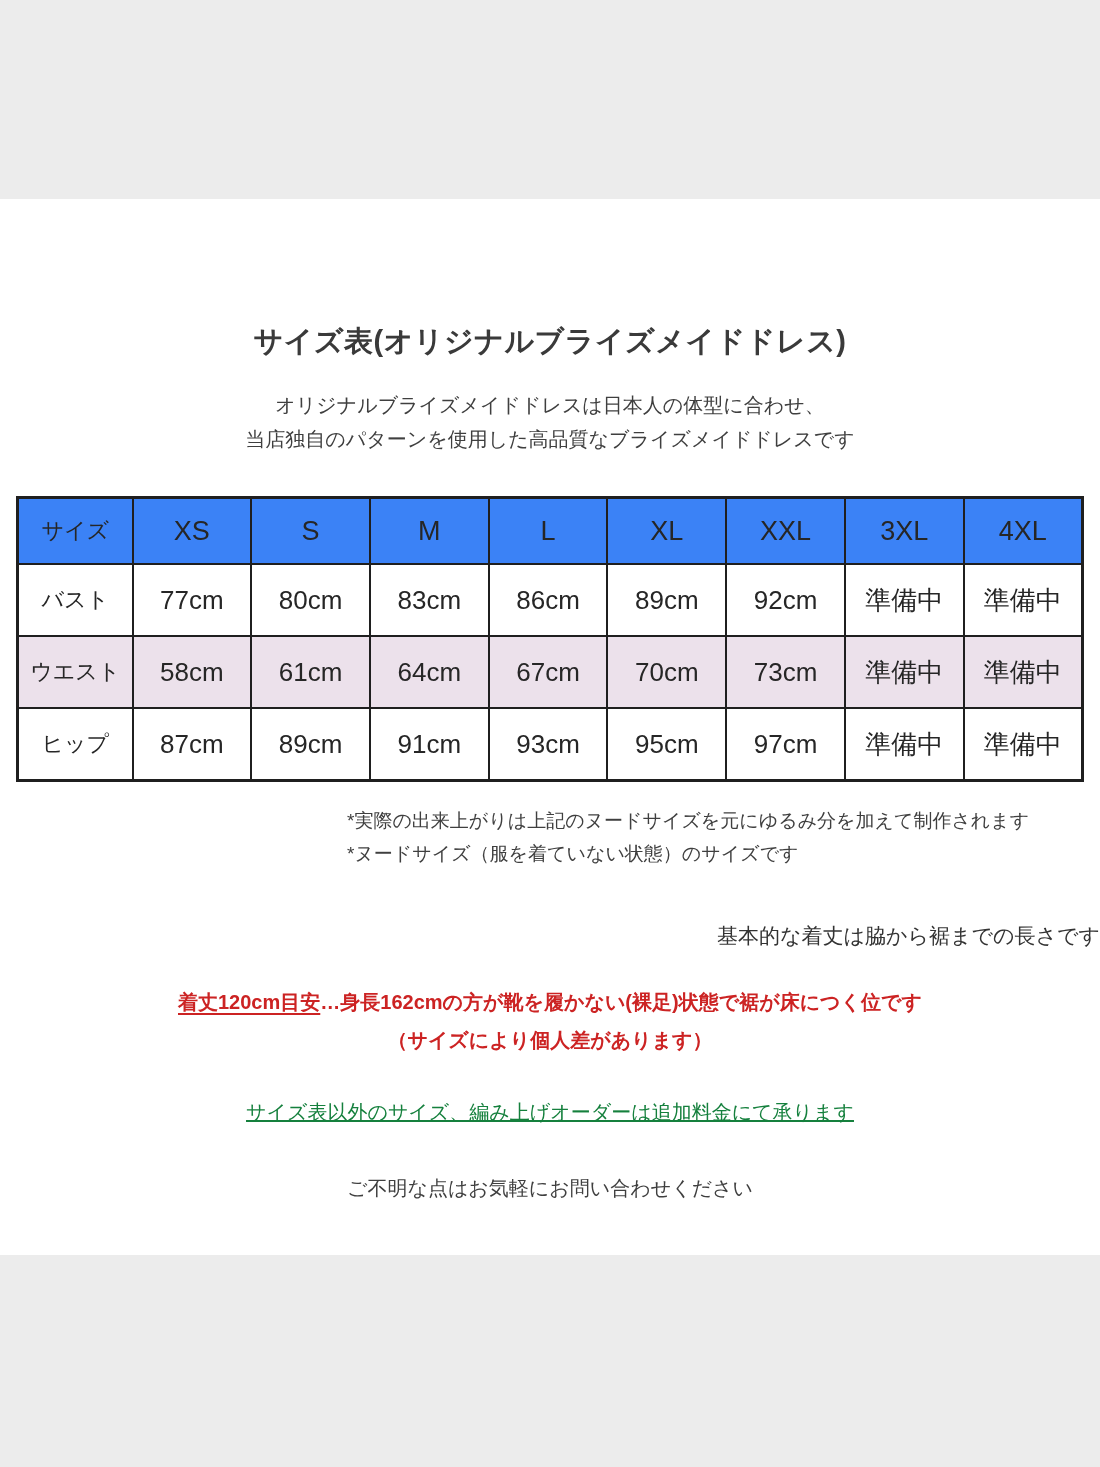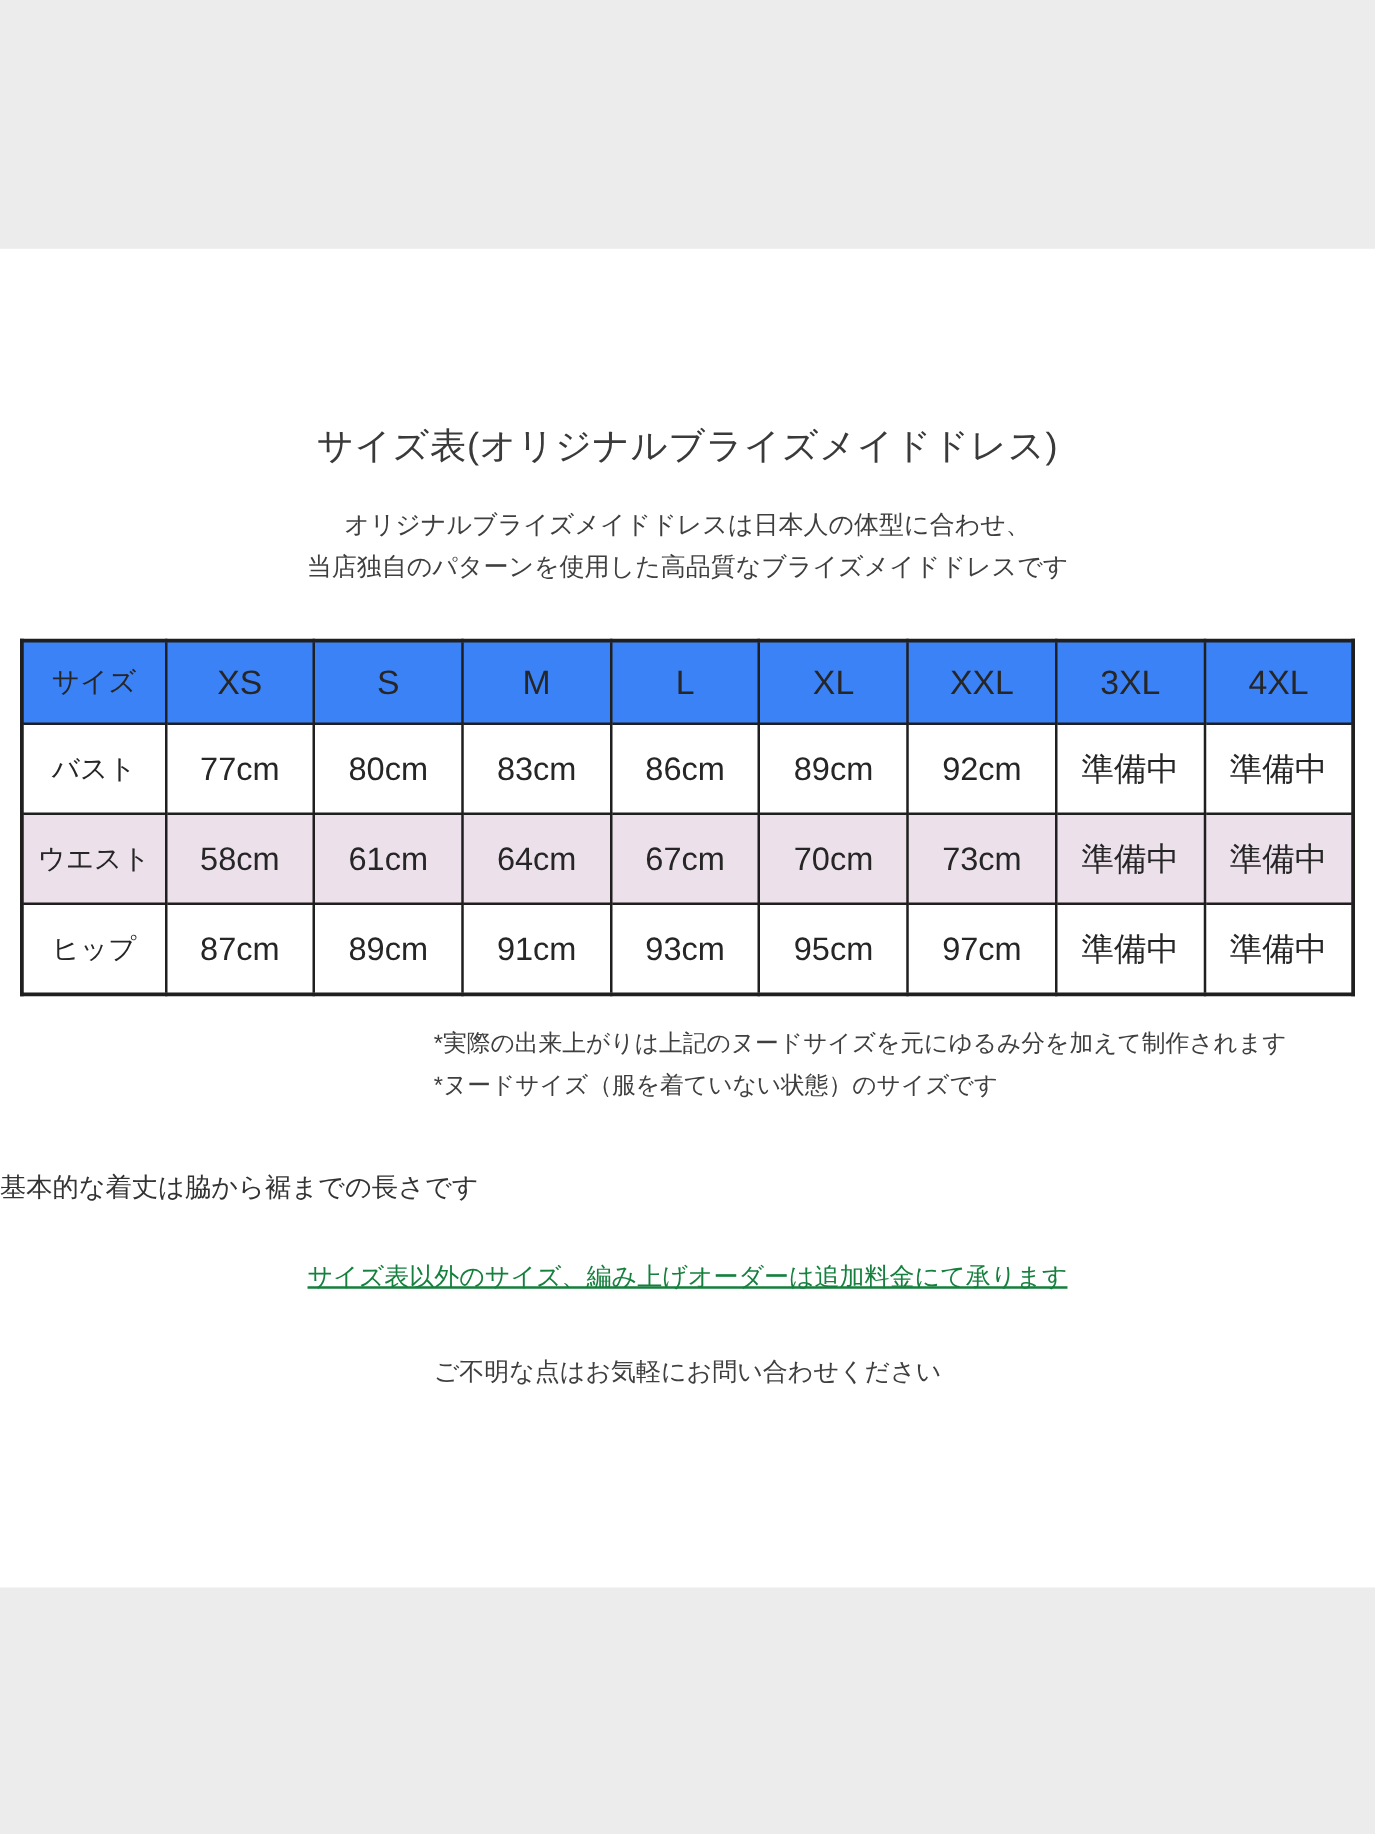--- a/index.html
+++ b/index.html
@@ -16,25 +16,25 @@
     margin: 0 auto;
     background: #ffffff;
     overflow: hidden;
   }
   .band { width: 100%; background: #ececec; }
   .band-top { height: 199px; }
   .band-bottom { height: 213px; }
   .content { height: 1055px; }
 
   .title {
-    margin: 16px;
+    margin: 1px;
     padding-top: 122px;
     text-align: center;
     font-size: 29px;
-    font-weight: 400;
+    font-weight: 700;
     letter-spacing: 0.5px;
     color: #3a3a3a;
   }
   .intro {
     margin: 26px 0 0 0;
     text-align: center;
     font-size: 20px;
     line-height: 34px;
     color: #3f3f3f;
   }
@@ -64,21 +64,21 @@
   .notes {
     margin: 22px 0 0 347px;
     font-size: 19px;
     line-height: 33px;
     color: #3f3f3f;
   }
   .notes p { margin: 0; }
 
   .length-info {
     margin-top: 48px;
-    text-align: left;
+    text-align: right;
     font-size: 21px;
     line-height: 35px;
     color: #333333;
   }
   .length-info p { margin: 0; }
   .length-info .bold-line { font-weight: 700; }
 
   .red-notice {
     margin-top: 30px;
     text-align: center;
@@ -184,20 +184,24 @@
 
     <div class="notes">
       <p>*実際の出来上がりは上記のヌードサイズを元にゆるみ分を加えて制作されます</p>
       <p>*ヌードサイズ（服を着ていない状態）のサイズです</p>
     </div>
 
     <div class="length-info">
       <p>基本的な着丈は脇から裾までの長さです</p>
     </div>
 
+    <div class="red-notice">
+      <p><span class="underline">着丈120cm目安</span><span>…身長162cmの方が靴を履かない(裸足)状態で裾が床につく位です</span></p>
+      <p>（サイズにより個人差があります）</p>
+    </div>
 
     <p class="extra-order">サイズ表以外のサイズ、編み上げオーダーは追加料金にて承ります</p>
 
     <p class="contact">ご不明な点はお気軽にお問い合わせください</p>
 
   </div>
 
   <div class="band band-bottom"></div>
 
 </div>

